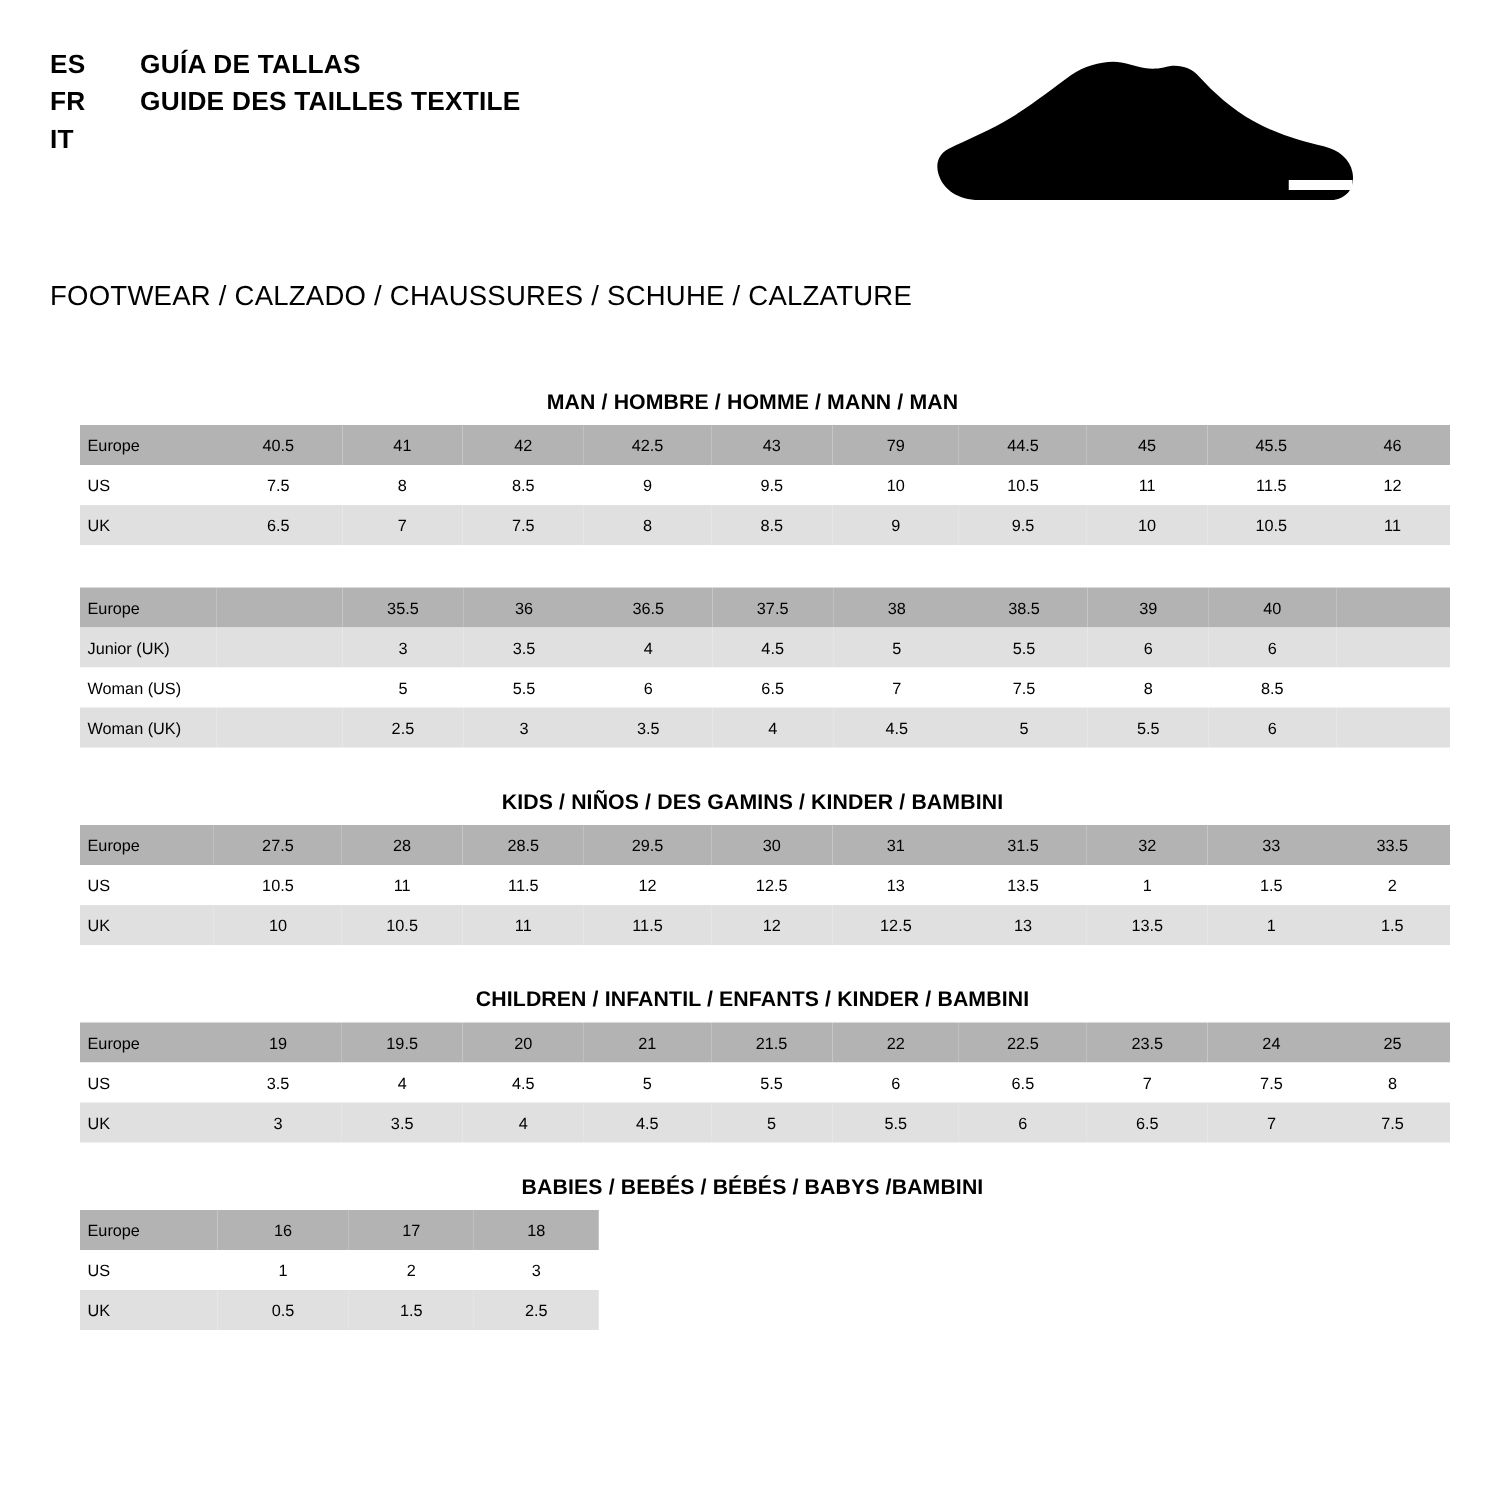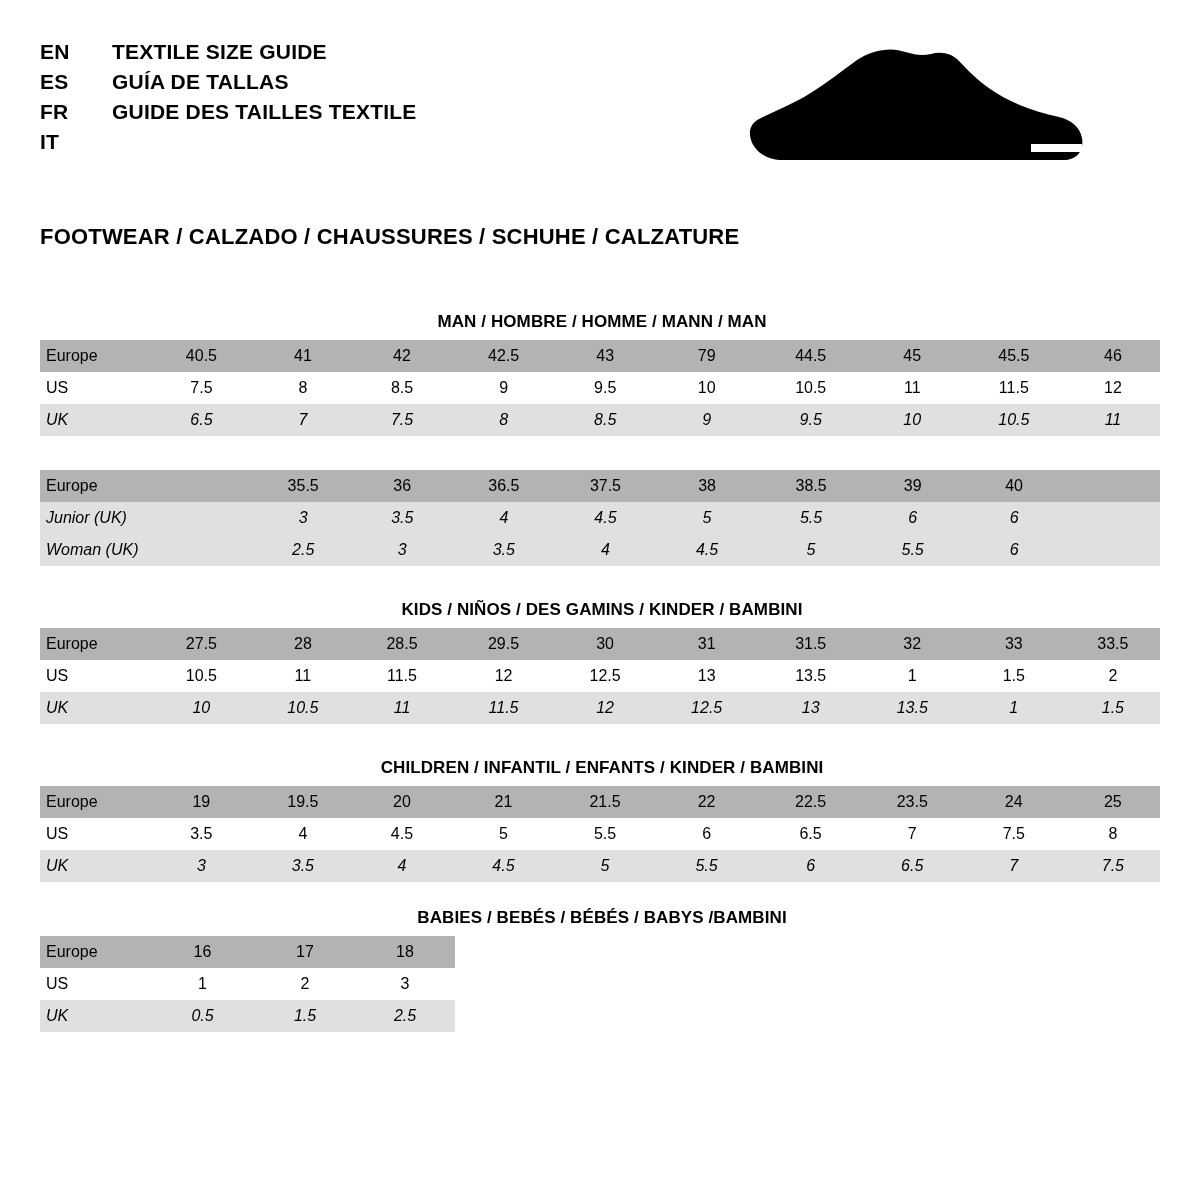--- a/index.html
+++ b/index.html
@@ -53,82 +53,78 @@
     height: 150px;
     margin-right: 55px;
     margin-top: 12px;
     display: flex;
     align-items: flex-start;
     justify-content: flex-start;
   }
   .shoe-wrap svg { display: block; }
 
   .footwear-title {
-    font-weight: bold;
+    font-weight: normal;
     font-size: 22px;
     margin-top: 26px;
     letter-spacing: .2px;
   }
 
   
   .section {
     margin-top: 0;
   }
   .section-title {
     font-weight: bold;
     font-size: 17px;
     margin: 0 0 8px 4px;
     letter-spacing: .1px;
     text-align: center;
   }
   table.size-table {
     border-collapse: collapse;
     table-layout: fixed;
-    font-size: 16px;
+    font-size: 13px;
+    margin-left: 24px;
   }
   table.size-table td {
     height: 32px;
     padding: 0;
     text-align: center;
     vertical-align: middle;
     white-space: nowrap;
   }
   table.size-table td.label {
     text-align: left;
     padding-left: 6px;
   }
   tr.head td {
     background: #b3b3b3;
     font-weight: normal;
     text-align: center;
   }
   tr.alt td {
     background: #e0e0e0;
-    font-style: italic;
   }
   tr.plain td {
     background: #ffffff;
   }
 
   .spacer-lg { height: 34px; }
   .spacer-sm { height: 26px; }
   .top-gap { height: 62px; }
 </style>
 </head>
 <body>
 
 <div class="page">
 
   <div class="header">
     <div class="lang-block">
 
-      <div class="lang-row">
-        <span class="lang-code">EN</span>
-        <span class="lang-text">TEXTILE SIZE GUIDE</span>
-      </div>
 
       <div class="lang-row">
         <span class="lang-code">ES</span>
         <span class="lang-text">GUÍA DE TALLAS</span>
       </div>
 
       <div class="lang-row">
         <span class="lang-code">FR</span>
         <span class="lang-text">GUIDE DES TAILLES TEXTILE</span>
       </div>
@@ -252,20 +248,33 @@
         <td>3</td>
         <td>3.5</td>
         <td>4</td>
         <td>4.5</td>
         <td>5</td>
         <td>5.5</td>
         <td>6</td>
         <td>6</td>
         <td></td>
       </tr>
+      <tr class="plain">
+        <td class="label">Woman (US)</td>
+        <td></td>
+        <td>5</td>
+        <td>5.5</td>
+        <td>6</td>
+        <td>6.5</td>
+        <td>7</td>
+        <td>7.5</td>
+        <td>8</td>
+        <td>8.5</td>
+        <td></td>
+      </tr>
       <tr class="alt">
         <td class="label">Woman (UK)</td>
         <td></td>
         <td>2.5</td>
         <td>3</td>
         <td>3.5</td>
         <td>4</td>
         <td>4.5</td>
         <td>5</td>
         <td>5.5</td>

